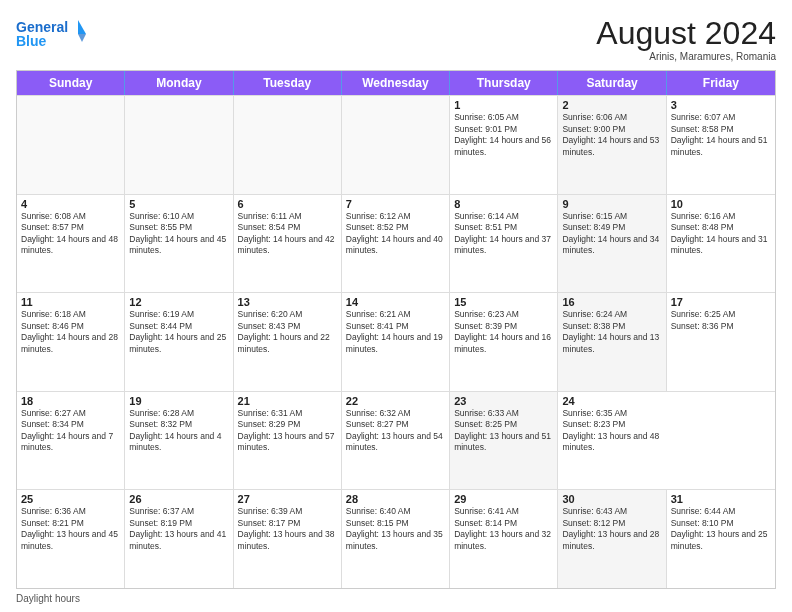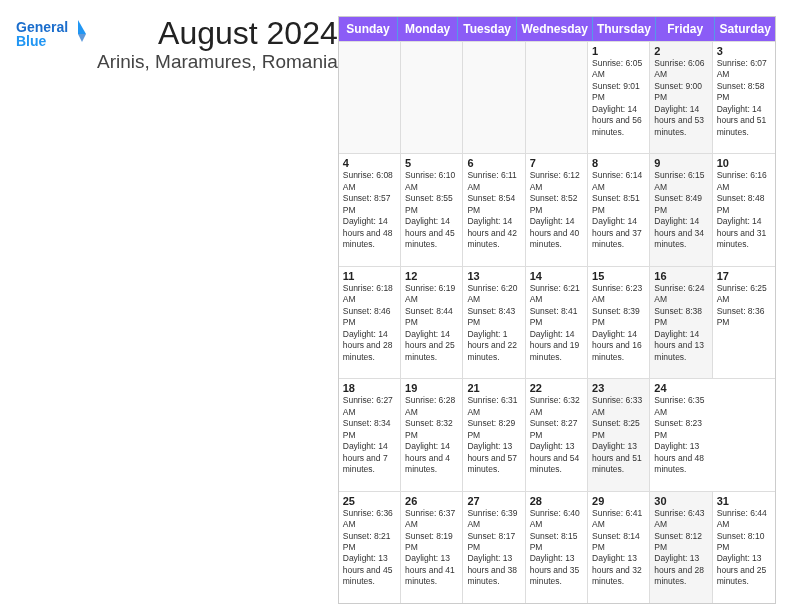--- a/index.html
+++ b/index.html
@@ -8,21 +8,21 @@
       background: #fff;
       width: 792px;
       height: 612px;
       overflow: hidden;
     }
     .page {
       width: 792px;
       height: 612px;
       padding: 16px 16px 8px 16px;
       display: flex;
-      flex-direction: row;
+      flex-direction: column;
     }
     .header {
       display: flex;
       justify-content: space-between;
       align-items: flex-start;
       margin-bottom: 8px;
     }
     .logo {
       display: flex;
       align-items: center;
@@ -32,21 +32,21 @@
       text-align: right;
       margin-left: 11px;
     }
     .month-year {
       font-size: 32px;
       font-weight: 300;
       color: #222;
       line-height: 1.1;
     }
     .location {
-      font-size: 19px;
+      font-size: 10px;
       color: #444;
     }
     .calendar {
       flex: 1;
       display: flex;
       flex-direction: column;
       border: 1px solid #ccc;
     }
     .cal-header {
       display: grid;
@@ -120,22 +120,22 @@
     </div>
   </div>
 
   <div class="calendar">
     <div class="cal-header">
     <div class="cal-header-cell">Sunday</div>
         <div class="cal-header-cell">Monday</div>
         <div class="cal-header-cell">Tuesday</div>
         <div class="cal-header-cell">Wednesday</div>
         <div class="cal-header-cell">Thursday</div>
+        <div class="cal-header-cell">Saturday</div>
         <div class="cal-header-cell">Friday</div>
-        <div class="cal-header-cell">Saturday</div>
       </div>
     <div class="cal-body">
     <div class="cal-row">
           <div class="cal-cell empty"></div>
           <div class="cal-cell empty"></div>
           <div class="cal-cell empty"></div>
           <div class="cal-cell empty"></div>
           <div class="cal-cell">
         <div class="day-num">1</div>
         <div class="cell-detail">Sunrise: 6:05 AM</div>
@@ -320,13 +320,16 @@
           <div class="cal-cell">
         <div class="day-num">31</div>
         <div class="cell-detail">Sunrise: 6:44 AM</div>
         <div class="cell-detail">Sunset: 8:10 PM</div>
         <div class="cell-detail">Daylight: 13 hours and 25 minutes.</div>
       </div>
         </div>
       </div>
   </div>
 
+  <div class="footer-note">
+    <span>Daylight hours</span>
+  </div>
 </div>
 
 </body></html>

